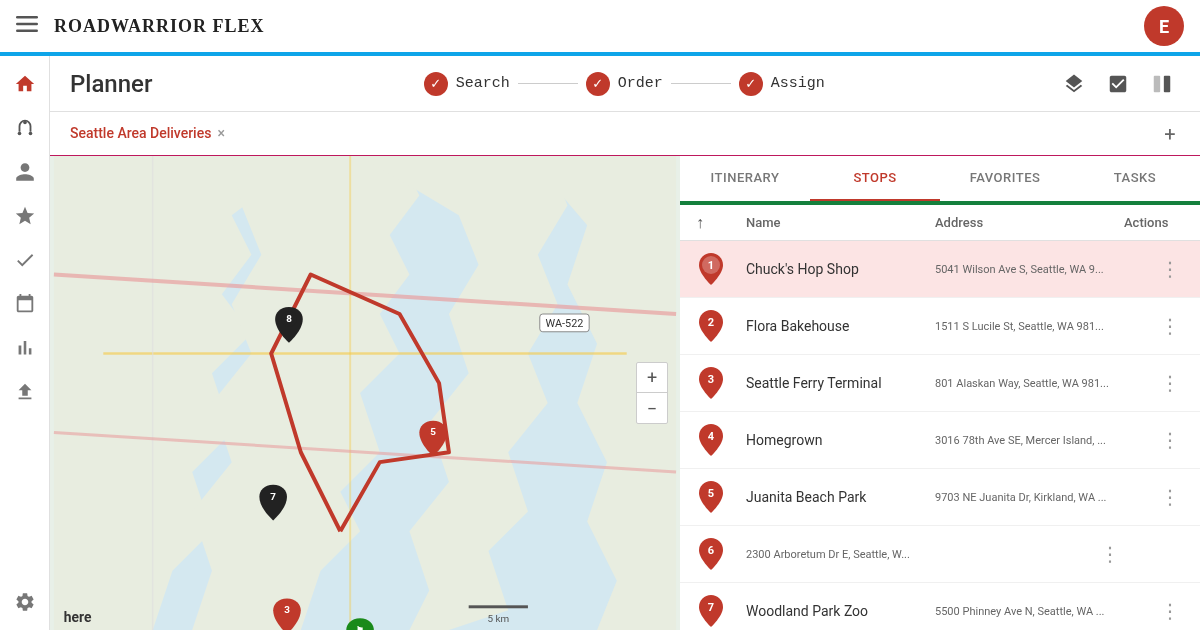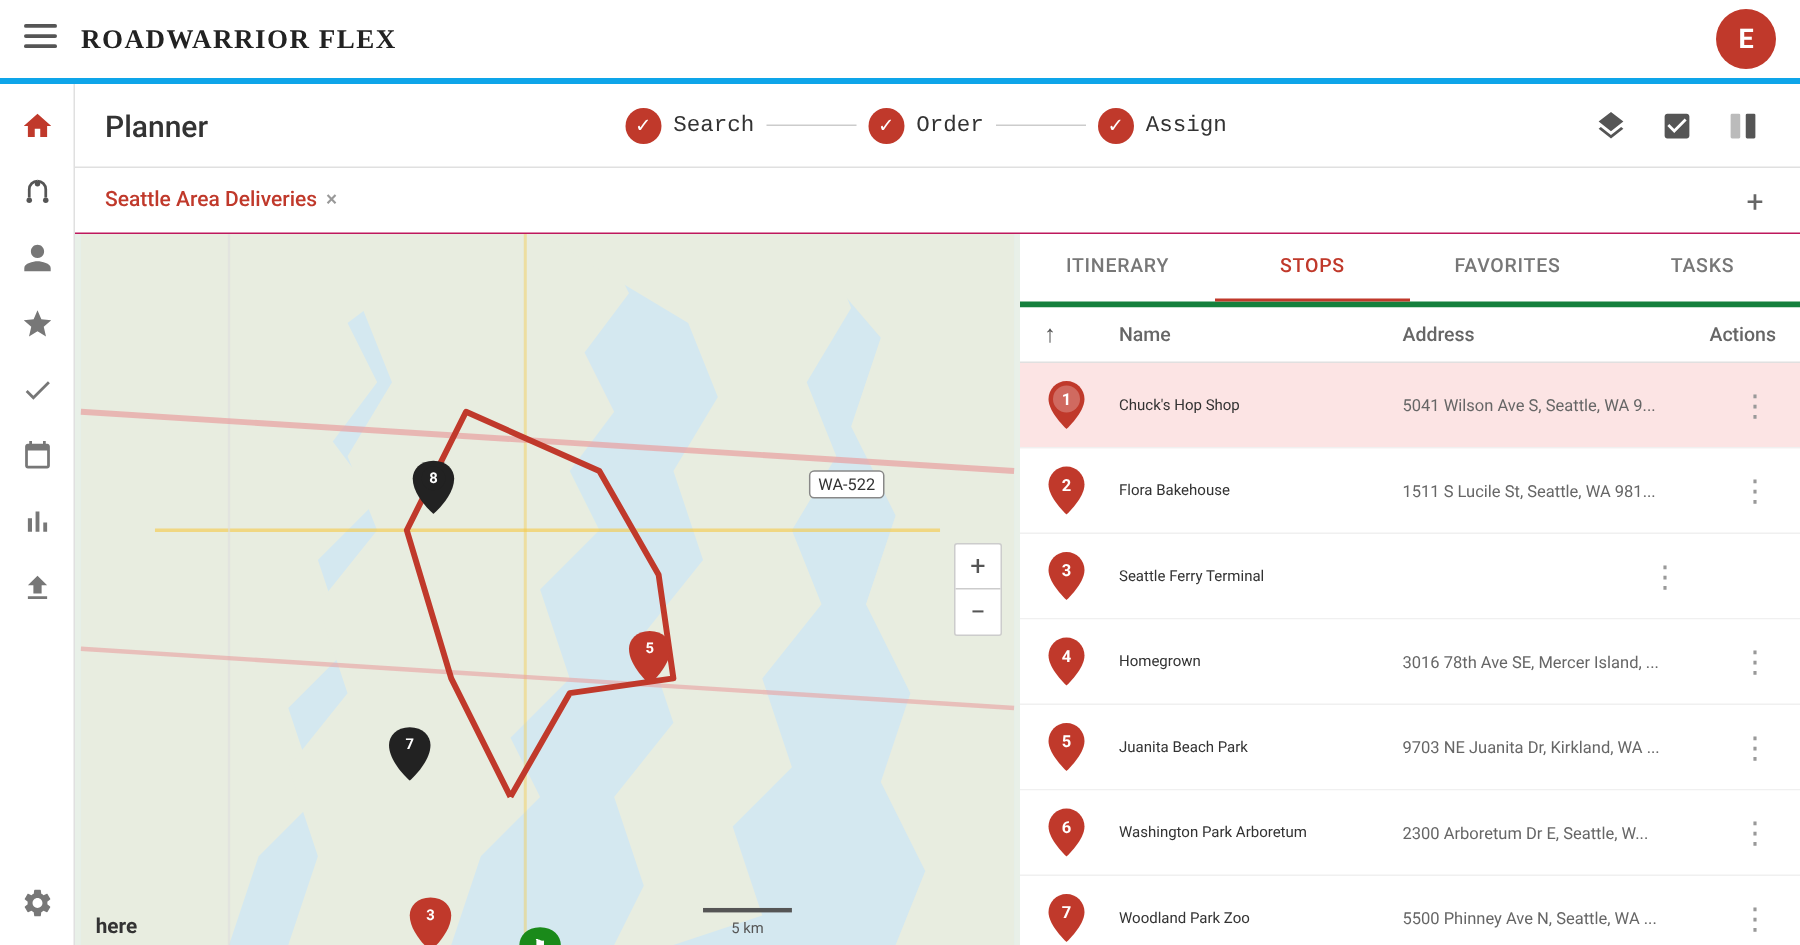--- a/index.html
+++ b/index.html
@@ -51,21 +51,21 @@
 
     
     .planner-header {
       background: #fff;
       border-bottom: 1px solid #e0e0e0;
       padding: 0 20px;
       height: 56px;
       display: flex;
       align-items: center;
     }
-    .planner-title { font-size: 20px; font-weight: 500; color: #333; margin-right: 40px; }
+    .planner-title { font-size: 24px; font-weight: 500; color: #333; margin-right: 40px; }
     .steps-bar { display: flex; align-items: center; gap: 0; flex: 1; justify-content: center; }
     .step { display: flex; align-items: center; gap: 8px; }
     .step-check {
       width: 24px; height: 24px; border-radius: 50%;
       background: #c0392b; display: flex; align-items: center; justify-content: center;
       color: #fff; font-size: 13px;
     }
     .step-label { font-size: 15px; color: #333; font-family: Liberation Mono, monospace; }
     .step-line { width: 60px; height: 1px; background: #ccc; margin: 0 8px; }
     .header-actions { display: flex; align-items: center; gap: 8px; }
@@ -145,40 +145,40 @@
       display: grid;
       grid-template-columns: 50px 1fr 1fr 60px;
       padding: 8px 16px;
       background: #fff;
       border-bottom: 1px solid #e0e0e0;
       align-items: center;
     }
     .table-header-cell {
       font-size: 13px; color: #666; font-weight: 500;
     }
-    .table-header-cell.actions { text-align: right; }
+    .table-header-cell.actions { }
     .sort-icon { color: #555; font-size: 16px; cursor: pointer; }
 
     .table-row {
       display: grid;
       grid-template-columns: 50px 1fr 1fr 60px;
       padding: 10px 16px;
       border-bottom: 1px solid #f0f0f0;
       align-items: center;
       background: #fff;
       cursor: pointer;
     }
     .table-row.selected { background: #fce4e4; }
 
     .stop-badge {
       width: 30px; height: 36px;
       display: flex; align-items: center; justify-content: center;
       position: relative;
     }
-    .stop-name { font-size: 10px; color: #333; font-weight: 400; }
+    .stop-name { font-size: 14px; color: #333; font-weight: 400; }
     .stop-address { font-size: 11px; color: #666; }
     .more-btn { color: #999; font-size: 20px; cursor: pointer; text-align: right; padding-right: 4px; }
   </style>
 </head>
 <body>
 
 <div class="top-header">
   <span class="menu-icon">
     <svg width="22" height="22" viewBox="0 0 22 22" fill="none">
       <rect y="3" width="22" height="2.5" rx="1.25" fill="#555"></rect>
@@ -409,20 +409,21 @@
           </div>
 
           <div class="table-row">
             <div class="stop-badge">
               <svg width="26" height="34" viewBox="0 0 26 34">
                 <path d="M13 1 C6.4 1 1 6.4 1 13 C1 22 13 33 13 33 C13 33 25 22 25 13 C25 6.4 19.6 1 13 1Z" fill="#c0392b"></path>
                 <text x="13" y="17" text-anchor="middle" fill="white" font-size="11" font-weight="bold">3</text>
               </svg>
             </div>
             <div class="stop-name">Seattle Ferry Terminal</div>
+            <div class="stop-address">801 Alaskan Way, Seattle, WA 981...</div>
             <div class="more-btn">⋮</div>
           </div>
 
           <div class="table-row">
             <div class="stop-badge">
               <svg width="26" height="34" viewBox="0 0 26 34">
                 <path d="M13 1 C6.4 1 1 6.4 1 13 C1 22 13 33 13 33 C13 33 25 22 25 13 C25 6.4 19.6 1 13 1Z" fill="#c0392b"></path>
                 <text x="13" y="17" text-anchor="middle" fill="white" font-size="11" font-weight="bold">4</text>
               </svg>
             </div>
@@ -443,21 +444,20 @@
             <div class="more-btn">⋮</div>
           </div>
 
           <div class="table-row">
             <div class="stop-badge">
               <svg width="26" height="34" viewBox="0 0 26 34">
                 <path d="M13 1 C6.4 1 1 6.4 1 13 C1 22 13 33 13 33 C13 33 25 22 25 13 C25 6.4 19.6 1 13 1Z" fill="#c0392b"></path>
                 <text x="13" y="17" text-anchor="middle" fill="white" font-size="11" font-weight="bold">6</text>
               </svg>
             </div>
-            <div class="stop-name">Washington Park Arboretum</div>
             <div class="stop-address">2300 Arboretum Dr E, Seattle, W...</div>
             <div class="more-btn">⋮</div>
           </div>
 
           <div class="table-row">
             <div class="stop-badge">
               <svg width="26" height="34" viewBox="0 0 26 34">
                 <path d="M13 1 C6.4 1 1 6.4 1 13 C1 22 13 33 13 33 C13 33 25 22 25 13 C25 6.4 19.6 1 13 1Z" fill="#c0392b"></path>
                 <text x="13" y="17" text-anchor="middle" fill="white" font-size="11" font-weight="bold">7</text>
               </svg>

